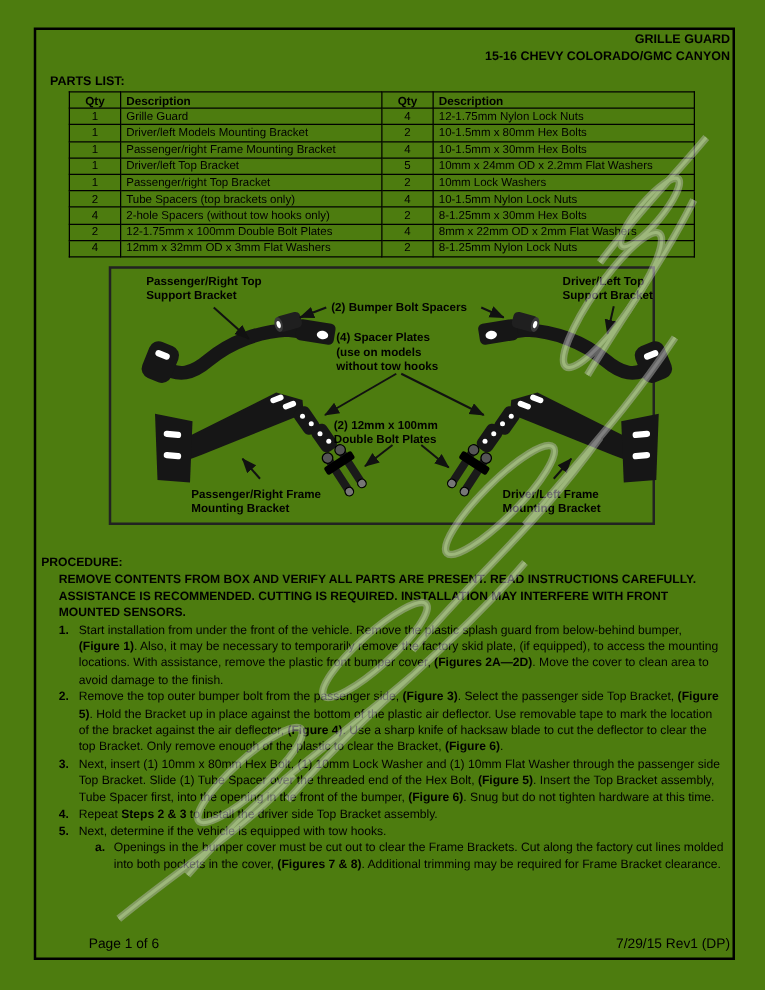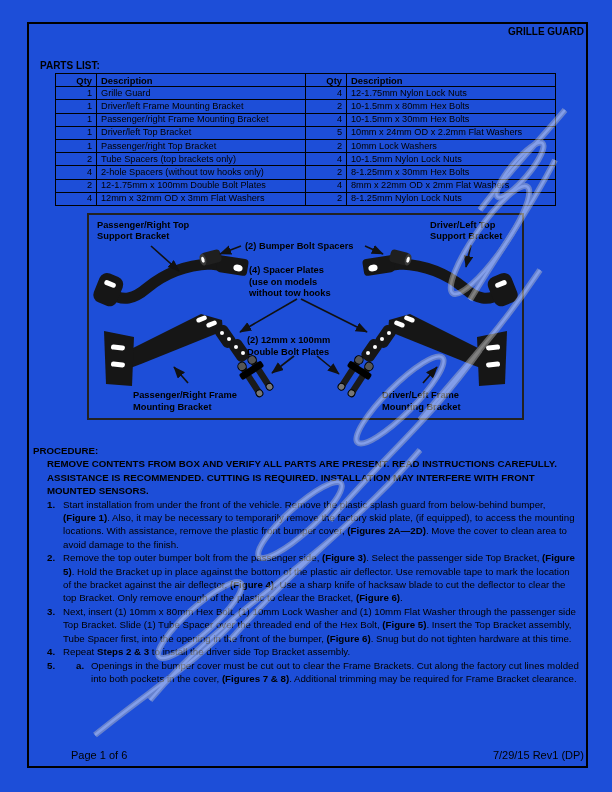--- a/index.html
+++ b/index.html
@@ -1,26 +1,26 @@
 <!DOCTYPE html>
 <html><head>
 <meta charset="utf-8">
 <style>
   html,body{margin:0;padding:0;background:#9a9a9a;}
-  .page{position:relative;width:612px;height:792px;background:#1d4ed8;margin:0 auto;
+  .page{position:relative;width:612px;height:792px;background:#4d7c0f;margin:0 auto;
         font-family:"Liberation Sans",sans-serif;color:#000;overflow:hidden;}
   .border-frame{position:absolute;left:27px;top:22px;width:557px;height:742px;border:2px solid #000;}
   .hdr{position:absolute;right:28px;top:25px;text-align:right;font-weight:bold;font-size:10px;line-height:13.5px;}
   .parts-label{position:absolute;left:40px;top:60px;font-weight:bold;font-size:10px;}
   table.parts{position:absolute;left:55px;top:73px;border-collapse:collapse;font-size:9.2px;}
   table.parts th,table.parts td{border:1px solid #000;padding:0.5px 4px;line-height:11.2px;}
   table.parts th{text-align:left;font-size:9.4px;}
-  table.parts .qty{width:32px;text-align:right;}
+  table.parts .qty{width:32px;text-align:center;}
   table.parts .desc{width:200px;text-align:left;}
-  .diagram-box{position:absolute;left:87px;top:213px;width:437px;height:207px;border:2px solid #222;box-sizing:border-box;}
+  .diagram-box{position:absolute;left:87px;top:213px;width:437px;height:207px;border:2px solid #222;box-sizing:border-box;padding-left:20px;}
   .diagram-box svg{display:block;}
   .dlabel{font-weight:bold;font-size:9.3px;font-family:"Liberation Sans",sans-serif;}
   .procedure{position:absolute;left:33px;top:444px;width:550px;font-size:9.7px;line-height:13.4px;}
   .proc-title{font-weight:bold;}
   .intro{font-weight:bold;margin-left:14px;width:528px;}
   .steps{margin-left:14px;width:532px;}
   .step{display:flex;}
   .step-num{width:16px;flex:none;font-weight:bold;}
   .step-body{flex:1;}
   .sub-heading{font-weight:bold;margin-left:13px;}
@@ -32,20 +32,21 @@
   .watermark{position:absolute;left:0;top:0;pointer-events:none;}
 </style>
 </head>
 <body>
 
 <div class="page">
   <div class="border-frame"></div>
 
   <div class="hdr">
     <div>GRILLE GUARD</div>
+    <div>15-16 CHEVY COLORADO/GMC CANYON</div>
   </div>
 
   <div class="parts-label">PARTS LIST:</div>
 
   <table class="parts">
     <thead>
       <tr>
         <th class="qty">Qty</th>
         <th class="desc">Description</th>
         <th class="qty">Qty</th>
@@ -54,21 +55,21 @@
     </thead>
     <tbody>
         <tr>
           <td class="qty">1</td>
           <td class="desc">Grille Guard</td>
           <td class="qty">4</td>
           <td class="desc">12-1.75mm Nylon Lock Nuts</td>
         </tr>
         <tr>
           <td class="qty">1</td>
-          <td class="desc">Driver/left Frame Mounting Bracket</td>
+          <td class="desc">Driver/left Models Mounting Bracket</td>
           <td class="qty">2</td>
           <td class="desc">10-1.5mm x 80mm Hex Bolts</td>
         </tr>
         <tr>
           <td class="qty">1</td>
           <td class="desc">Passenger/right Frame Mounting Bracket</td>
           <td class="qty">4</td>
           <td class="desc">10-1.5mm x 30mm Hex Bolts</td>
         </tr>
         <tr>
@@ -215,21 +216,21 @@
         <div class="step">
           <span class="step-num">3.</span>
           <div class="step-body"><span>Next, insert (1) 10mm x 80mm Hex Bolt, (1) 10mm Lock Washer and (1) 10mm Flat Washer through the passenger side Top Bracket. Slide (1) Tube Spacer over the threaded end of the Hex Bolt, </span><span class="b">(Figure 5)</span><span>. Insert the Top Bracket assembly, Tube Spacer first, into the opening in the front of the bumper, </span><span class="b">(Figure 6)</span><span>. Snug but do not tighten hardware at this time.</span></div>
         </div>
         <div class="step">
           <span class="step-num">4.</span>
           <div class="step-body"><span>Repeat </span><span class="b">Steps 2 &amp; 3</span><span> to install the driver side Top Bracket assembly.</span></div>
         </div>
         <div class="step">
           <span class="step-num">5.</span>
-          <div class="step-body"><div class="sub-step">
+          <div class="step-body"><span>Next, determine if the vehicle is equipped with tow hooks.</span><div class="sub-step">
               <span class="step-num">a.</span>
               <div class="step-body"><span>Openings in the bumper cover must be cut out to clear the Frame Brackets. Cut along the factory cut lines molded into both pockets in the cover, </span><span class="b">(Figures 7 &amp; 8)</span><span>. Additional trimming may be required for Frame Bracket clearance.</span></div>
             </div></div>
         </div>
       </div>
   </div>
 
   <div class="footer-page">Page 1 of 6</div>
   <div class="footer-rev">7/29/15 Rev1 (DP)</div>
 

